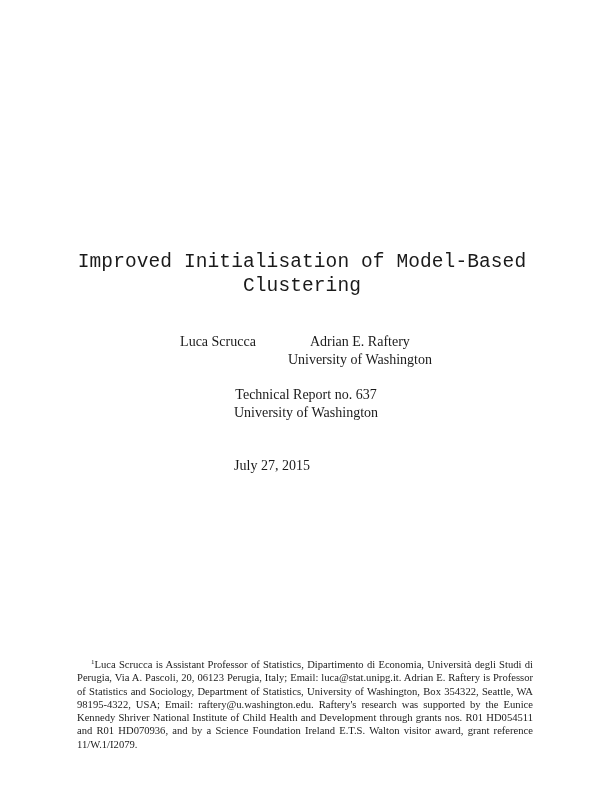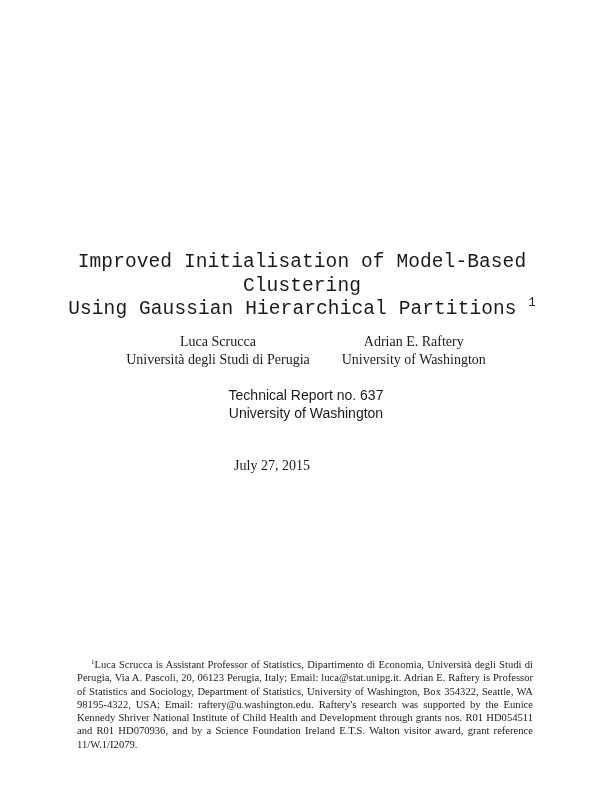--- a/index.html
+++ b/index.html
@@ -15,45 +15,43 @@
   }
   .title sup { font-size: 12px; vertical-align: 8px; line-height: 0; }
   .authors {
     position: absolute; top: 333px; left: 0; width: 612px;
     display: flex; justify-content: center; gap: 32px;
     font-family: "Liberation Serif", "DejaVu Serif", serif; font-size: 14px; line-height: 18px;
   }
   .author { text-align: center; }
   .report {
     position: absolute; top: 386px; left: 0; width: 612px; text-align: center;
-    font-family: Liberation Sans, sans-serif; font-size: 14px; line-height: 18px;
+    font-family: Liberation Serif, serif; font-size: 14px; line-height: 18px;
   }
   .date {
     position: absolute; top: 457px; left: 0; width: 544px; text-align: center;
     font-family: "Liberation Serif", "DejaVu Serif", serif; font-size: 14px; line-height: 18px;
   }
   .footnote {
     position: absolute; top: 631px; left: 77px; width: 456px;
     font-family: "Liberation Serif", "DejaVu Serif", serif; font-size: 10.6px; line-height: 13.3px;
     text-align: justify; text-indent: 14px; color: #222; margin-top: 27px;
   }
   .footnote sup { font-size: 7px; vertical-align: 4px; line-height: 0; }
 </style>
 </head>
 <body>
 
 <div class="title">
   <div>Improved Initialisation of Model-Based Clustering</div>
-  <div><span>Using Gaussian Hierarchical Partitions</span> <sup>1</sup></div>
 </div>
 
 <div class="authors">
   <div class="author">
     <div>Luca Scrucca</div>
-    <div>Università degli Studi di Perugia</div>
   </div>
   <div class="author">
     <div>Adrian E. Raftery</div>
     <div>University of Washington</div>
   </div>
 </div>
 
 <div class="report">
   <div>Technical Report no. 637</div>
   <div>University of Washington</div>

